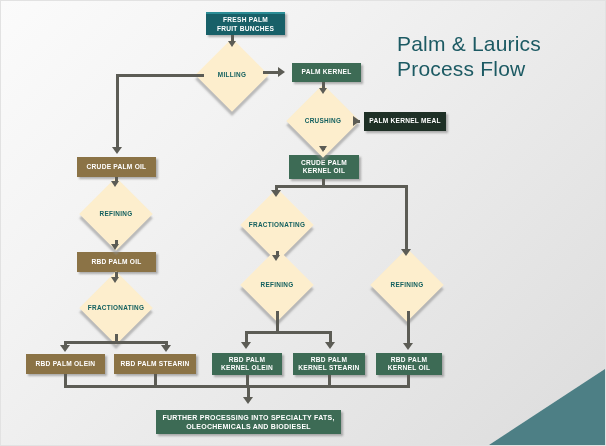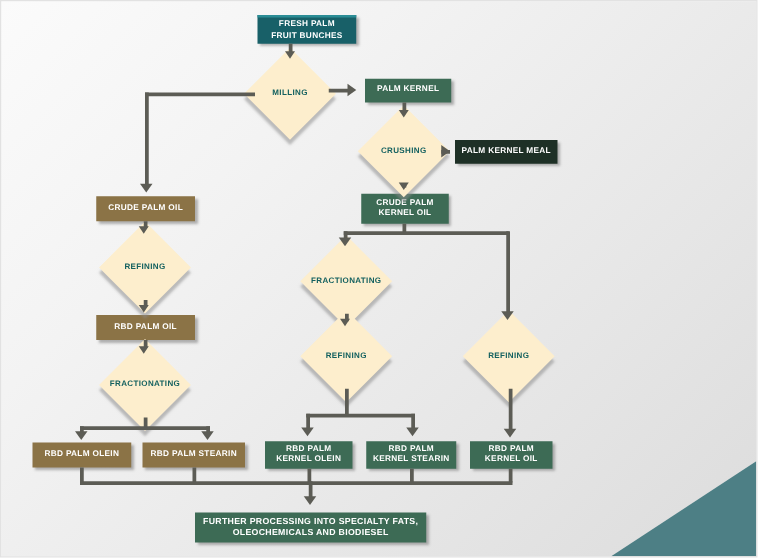--- a/index.html
+++ b/index.html
@@ -99,20 +99,22 @@
     border-top:6px solid #5c5c55;
   }
 </style>
 </head>
 <body>
 
 <div id="canvas">
 
   <div class="corner-tri"></div>
 
+  <div class="title">Palm &amp; Laurics
+Process Flow</div>
 
   <div class="node teal" style="left:205px;top:11px;width:79px;height:23px;">FRESH PALM
 FRUIT BUNCHES</div>
 
   <div class="node green" style="left:291px;top:62px;width:69px;height:19px;">PALM KERNEL</div>
 
   <div class="node dgreen" style="left:363px;top:111px;width:82px;height:19px;">PALM KERNEL MEAL</div>
 
   <div class="node brown" style="left:76px;top:156px;width:79px;height:20px;">CRUDE PALM OIL</div>
 

